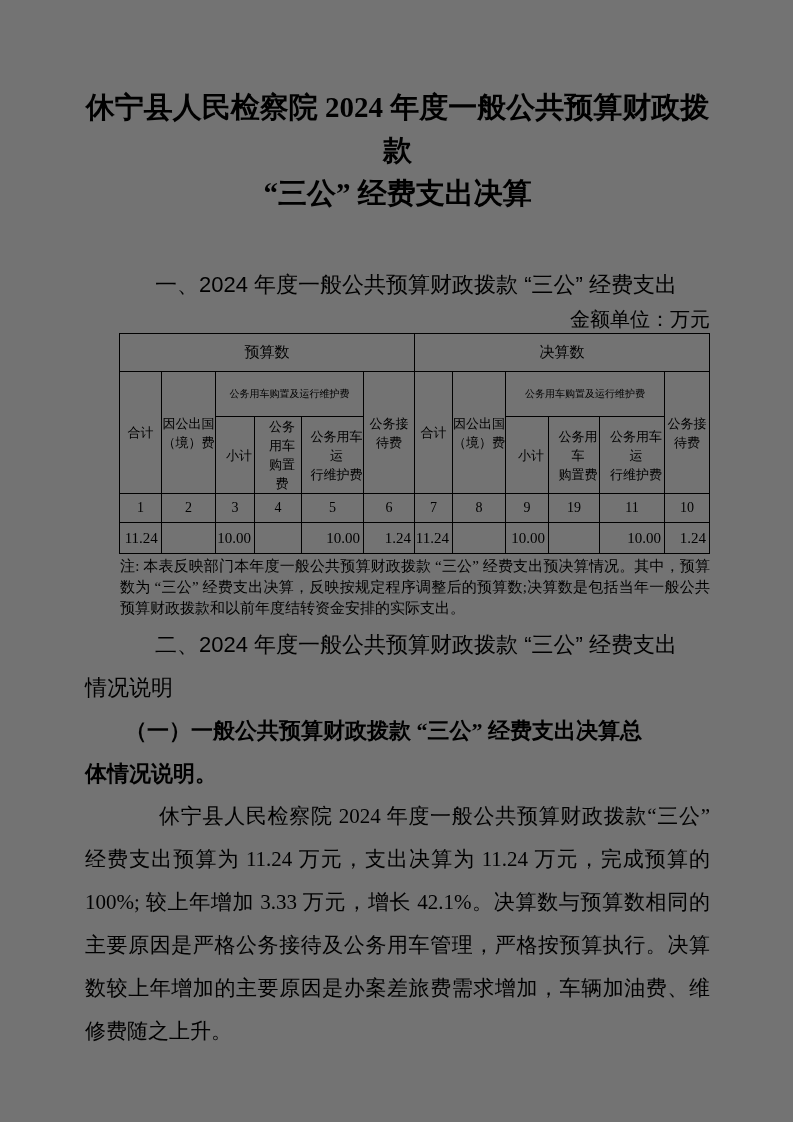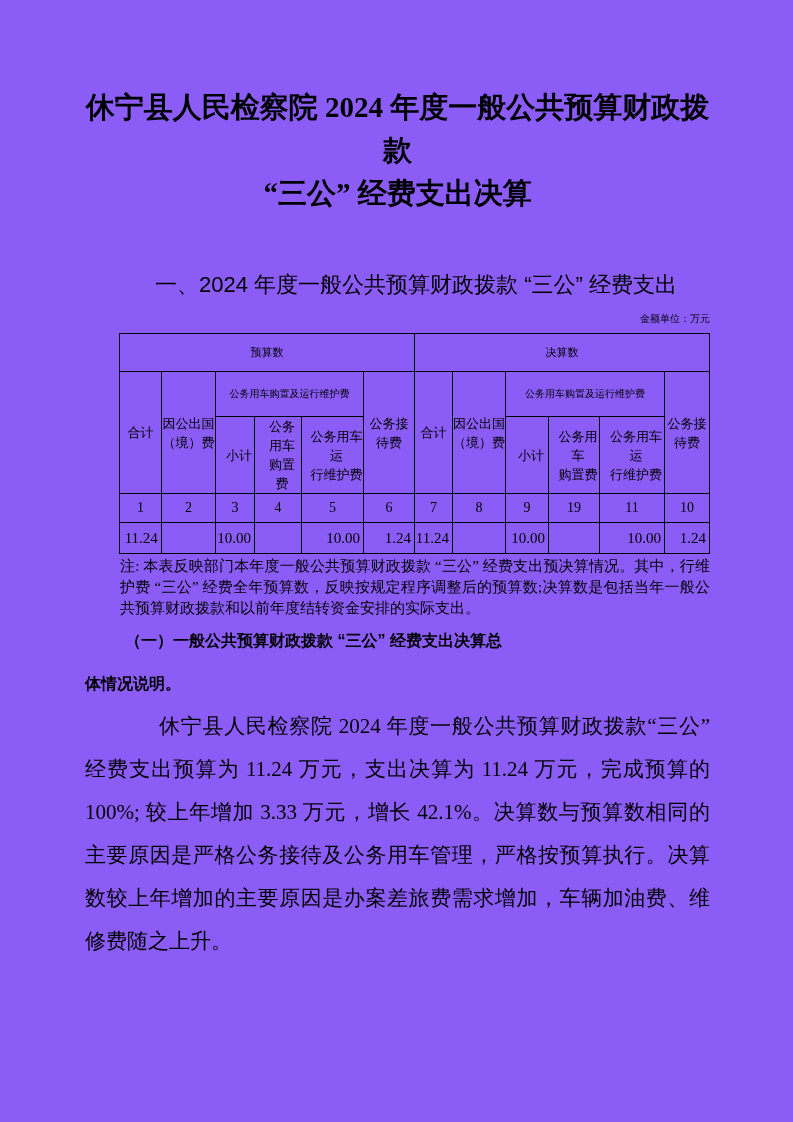--- a/index.html
+++ b/index.html
@@ -1,20 +1,20 @@
 <!DOCTYPE html>
 <html><head>
 <meta charset="utf-8">
 <style>
   html,body { margin:0; padding:0; background:#ffffff; }
   .page {
     position: relative;
     width: 793px;
     height: 1122px;
-    background: #8b5cf6;
+    background: #737373;
     overflow: hidden;
     color: #000;
     font-family: "Liberation Serif", "DejaVu Serif", serif;
   }
   .content {
     padding: 86px 83px 0 85px; 
   }
 
   
   .doc-title { margin-bottom: 48px; }
@@ -33,53 +33,53 @@
     line-height: 43px;
     font-family: "Liberation Sans", "DejaVu Sans", sans-serif;
     white-space: nowrap;
   }
   .sec-heading .hline.first   { padding-left: 70px; }
   .sec-heading .hline.cont-1  { padding-left: 35px; }
   .sec-heading .hline.cont-0  { padding-left: 0; }
 
   
   .sub-heading .hline {
-    font-size: 16px;
+    font-size: 22px;
     font-weight: bold;
     line-height: 43px;
-    font-family: Liberation Sans, sans-serif;
+    font-family: Liberation Serif, serif;
     white-space: nowrap;
   }
   .sub-heading .hline.first  { padding-left: 40px; }
   .sub-heading .hline.cont-0 { padding-left: 0; }
 
   
   .unit-line {
-    font-size: 10px;
+    font-size: 20px;
     line-height: 22px;
     text-align: right;
     margin-top: 2px;
   }
 
   
   table.budget-table {
     table-layout: fixed;
     width: 590px;
     margin-left: auto;
     margin-top: 3px;
     border-collapse: collapse;
   }
   table.budget-table td {
     border: 1px solid #000;
     text-align: center;
     vertical-align: middle;
     padding: 0;
     overflow: hidden;
   }
-  td.group-hdr   { height: 37px; font-size: 11px; }
+  td.group-hdr   { height: 37px; font-size: 15px; }
   td.sub-hdr     { font-size: 13px; line-height: 19px; white-space: pre-line; }
   td.vehicle-hdr { height: 44px; font-size: 10px; white-space: nowrap; }
   tr.sub-row td  { height: 44px; padding-left: 8px; }
   tr.num-row td  { height: 28px; font-size: 14px; }
   tr.val-row td  { height: 30px; font-size: 15px; text-align: right; padding-right: 3px; margin-left: 18px; }
 
   
   .table-note {
     margin-left: 35px;
     width: 590px;
@@ -187,22 +187,26 @@
         <td>11.24</td>
         <td></td>
         <td>10.00</td>
         <td></td>
         <td>10.00</td>
         <td>1.24</td>
       </tr>
     </tbody>
       </table>
 
-    <div class="table-note">注: 本表反映部门本年度一般公共预算财政拨款 “三公” 经费支出预决算情况。其中，行维护费 “三公” 经费全年预算数，反映按规定程序调整后的预算数;决算数是包括当年一般公共预算财政拨款和以前年度结转资金安排的实际支出。</div>
-
+    <div class="table-note">注: 本表反映部门本年度一般公共预算财政拨款 “三公” 经费支出预决算情况。其中，预算数为 “三公” 经费支出决算，反映按规定程序调整后的预算数;决算数是包括当年一般公共预算财政拨款和以前年度结转资金安排的实际支出。</div>
+
+    <div class="sec-heading sec2-wrap">
+      <div class="hline first">二、2024 年度一般公共预算财政拨款 “三公” 经费支出</div>
+      <div class="hline cont-0">情况说明</div>
+    </div>
 
     <div class="sub-heading">
       <div class="hline first">（一）一般公共预算财政拨款 “三公” 经费支出决算总</div>
       <div class="hline cont-0">体情况说明。</div>
     </div>
 
     <div class="body-para">休宁县人民检察院 2024 年度一般公共预算财政拨款“三公” 经费支出预算为 11.24 万元，支出决算为 11.24 万元，完成预算的 100%; 较上年增加 3.33 万元，增长 42.1%。决算数与预算数相同的主要原因是严格公务接待及公务用车管理，严格按预算执行。决算数较上年增加的主要原因是办案差旅费需求增加，车辆加油费、维修费随之上升。</div>
 
   </div>
 </div>

